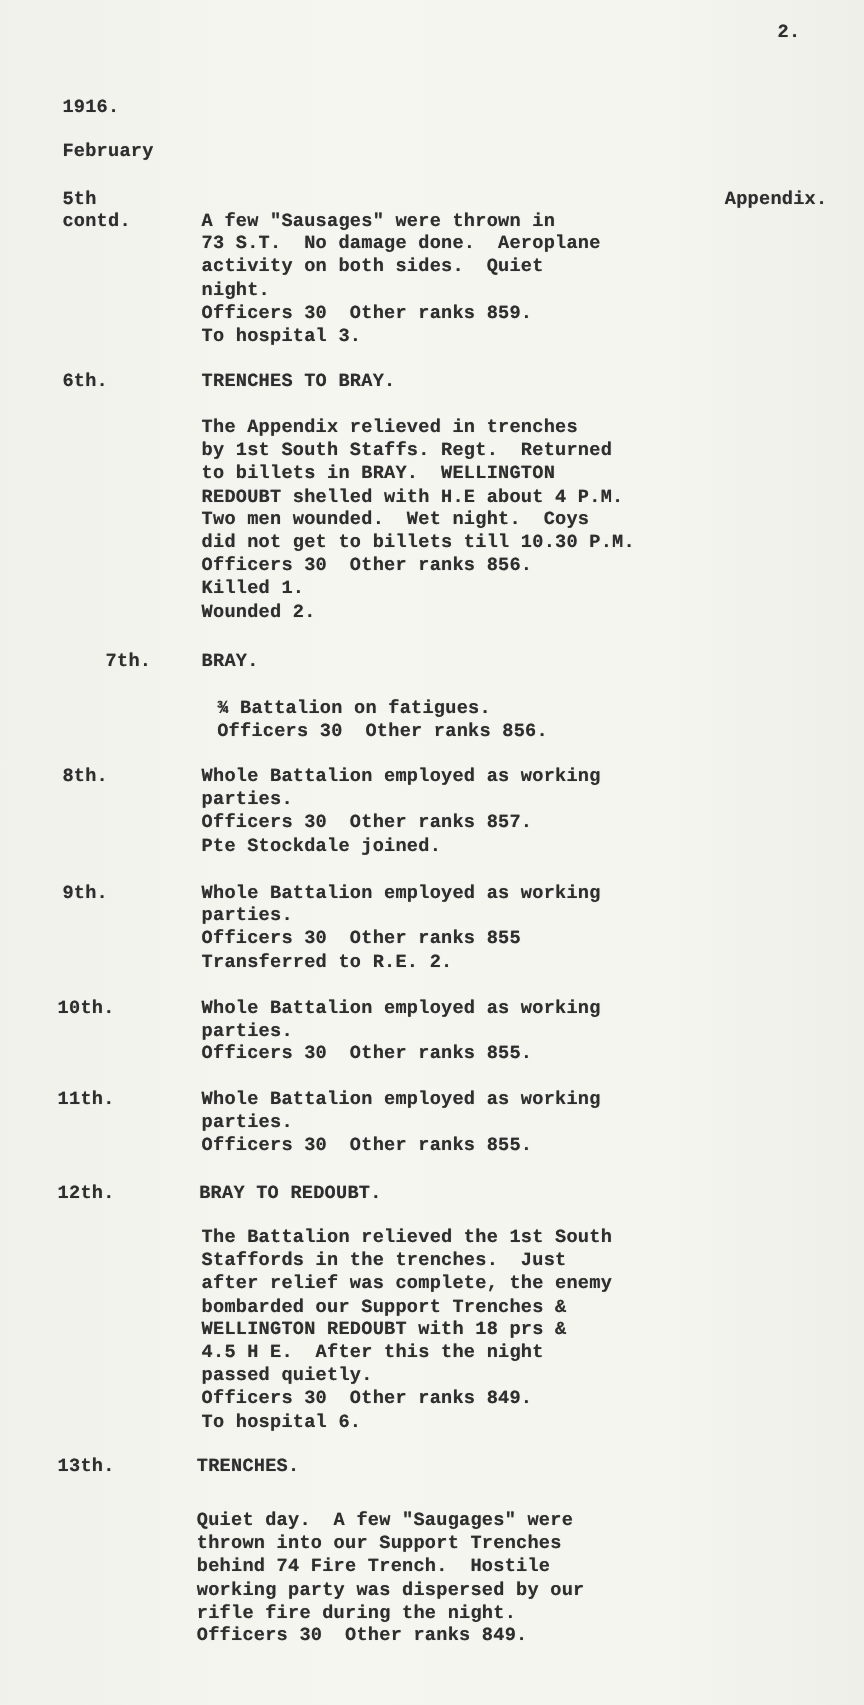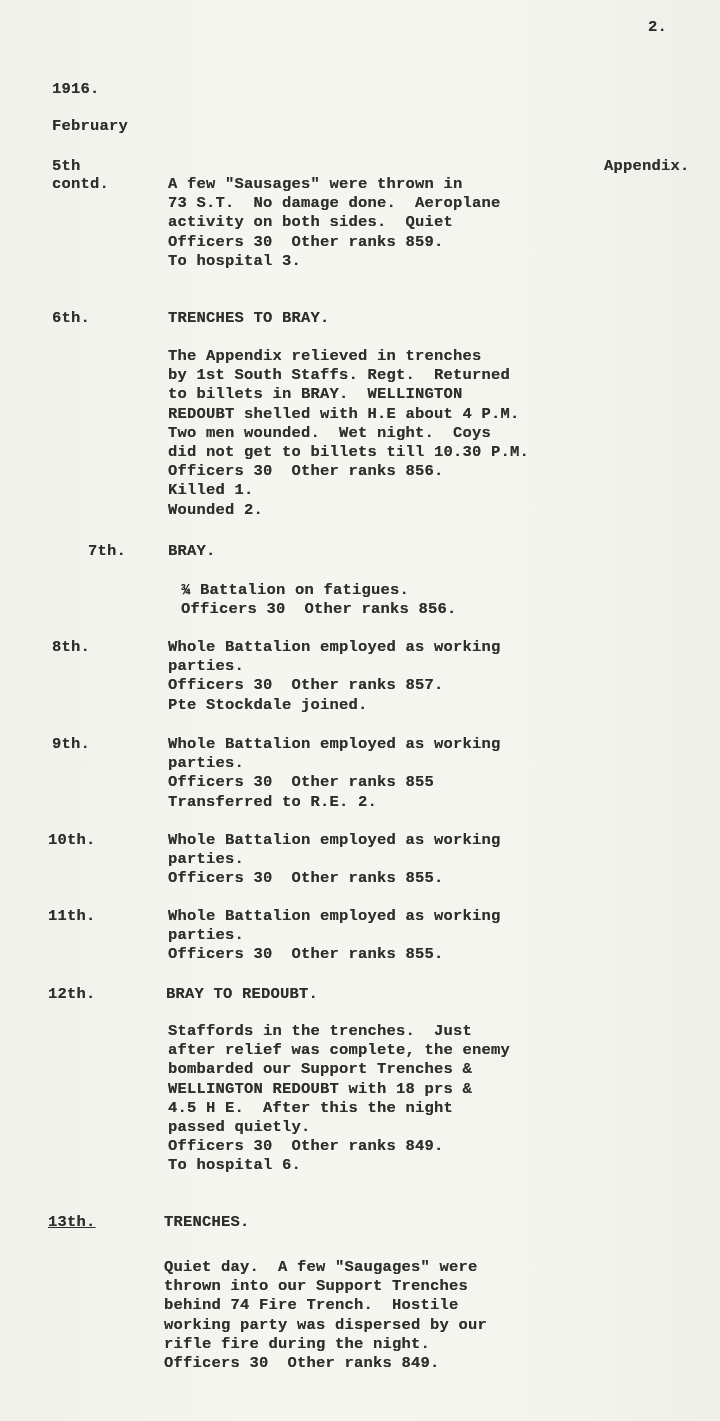--- a/index.html
+++ b/index.html
@@ -43,20 +43,21 @@
   <div class="t" style="left:52px; top:117px;">February</div>
   <div class="t u" style="left:604px; top:157px;">Appendix.</div>
 
   <div>
     <div class="t" style="left:52px; top:157px;">5th</div>
     <div class="t" style="left:52px; top:175px;">contd.</div>
     <div class="block" style="top:175px;">
       <span class="ln">A few "Sausages" were thrown in</span>
       <span class="ln">73 S.T.  No damage done.  Aeroplane</span>
       <span class="ln">activity on both sides.  Quiet</span>
+      <span class="ln">night.</span>
       <span class="ln">Officers 30  Other ranks 859.</span>
       <span class="ln">To hospital 3.</span>
     </div>
   </div>
 
   <div>
     <div class="t" style="left:52px; top:309px;">6th.</div>
     <div class="t u" style="left:168px; top:309px;">TRENCHES TO BRAY.</div>
     <div class="block" style="top:347px;">
       <span class="ln">The Appendix relieved in trenches</span>
@@ -115,33 +116,34 @@
       <span class="ln">Whole Battalion employed as working</span>
       <span class="ln">parties.</span>
       <span class="ln">Officers 30  Other ranks 855.</span>
     </div>
   </div>
 
   <div>
     <div class="t" style="left:48px; top:985px;">12th.</div>
     <div class="t u" style="left:166px; top:985px;">BRAY TO REDOUBT.</div>
     <div class="block" style="top:1022px;">
+      <span class="ln">The Battalion relieved the 1st South</span>
       <span class="ln">Staffords in the trenches.  Just</span>
       <span class="ln">after relief was complete, the enemy</span>
       <span class="ln">bombarded our Support Trenches &amp;</span>
       <span class="ln">WELLINGTON REDOUBT with 18 prs &amp;</span>
       <span class="ln">4.5 H E.  After this the night</span>
       <span class="ln">passed quietly.</span>
       <span class="ln">Officers 30  Other ranks 849.</span>
       <span class="ln">To hospital 6.</span>
     </div>
   </div>
 
   <div>
-    <div class="t" style="left:48px; top:1213px;text-decoration:underline;">13th.</div>
+    <div class="t" style="left:48px; top:1213px;">13th.</div>
     <div class="t u" style="left:164px; top:1213px;">TRENCHES.</div>
     <div class="block" style="left:164px; top:1258px;">
       <span class="ln">Quiet day.  A few "Saugages" were</span>
       <span class="ln">thrown into our Support Trenches</span>
       <span class="ln">behind 74 Fire Trench.  Hostile</span>
       <span class="ln">working party was dispersed by our</span>
       <span class="ln">rifle fire during the night.</span>
       <span class="ln">Officers 30  Other ranks 849.</span>
     </div>
   </div>

